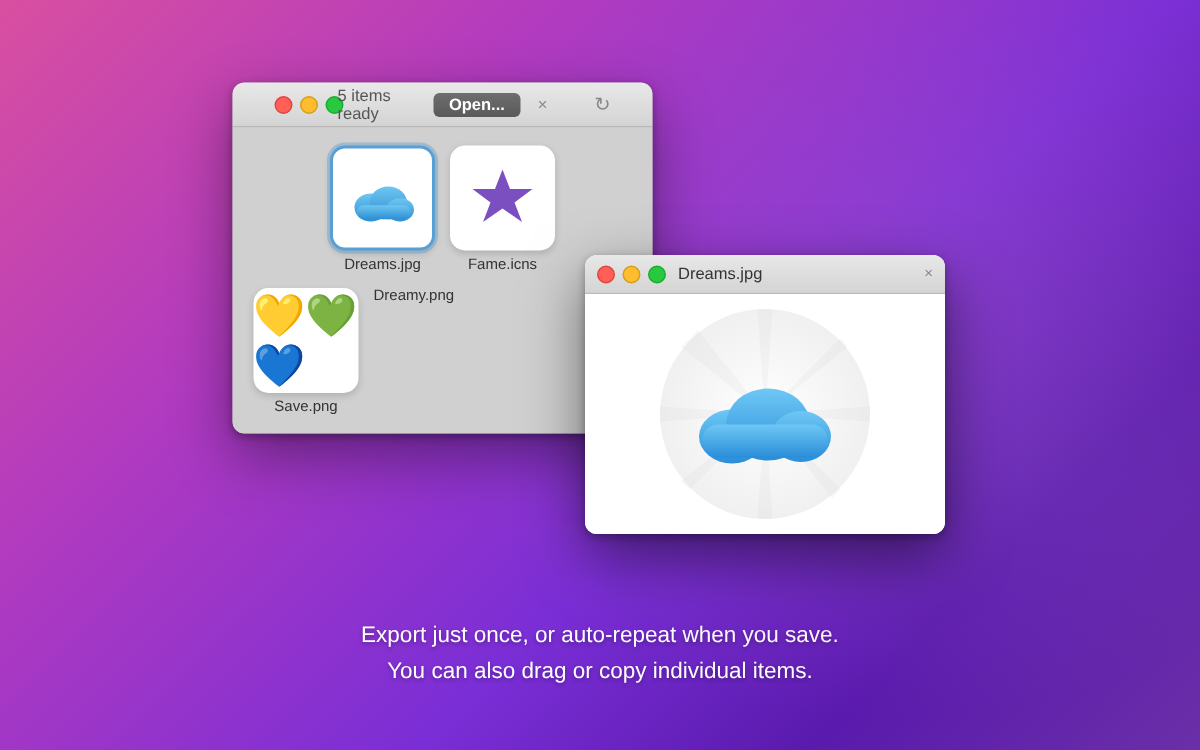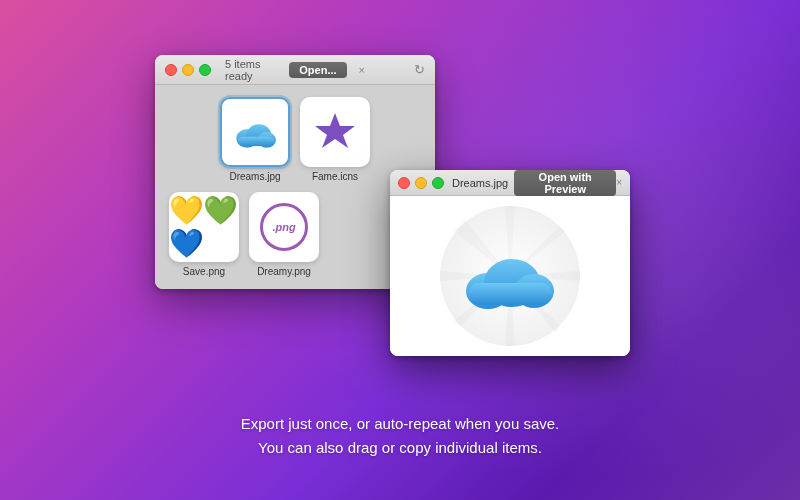--- a/index.html
+++ b/index.html
@@ -34,21 +34,21 @@
       border-radius: 8px;
       box-shadow: 0 15px 40px rgba(0,0,0,0.4), 0 2px 6px rgba(0,0,0,0.3);
       overflow: hidden;
       z-index: 10;
     }
 
     .window-titlebar {
       display: flex;
       align-items: center;
       justify-content: space-between;
-      padding: 8px 10px;
+      padding: 8px 28px;
       background: linear-gradient(to bottom, #e8e8e8, #d4d4d4);
       border-bottom: 1px solid #b8b8b8;
       height: 30px;
     }
 
     .traffic-lights {
       display: flex;
       gap: 5px;
       align-items: center;
     }
@@ -324,38 +324,34 @@
     <div class="grid-row" style="justify-content: flex-start; padding-left: 2px;">
 
       <div class="file-item">
         <div class="file-icon-wrapper">
           <span style="font-size:28px;">💛💚💙</span>
         </div>
         <span class="file-label">Save.png</span>
       </div>
 
       <div class="file-item">
-        <div class="file-icon-wrapper">
-          <div class="png-badge">.png</div>
-        </div>
         <span class="file-label">Dreamy.png</span>
       </div>
     </div>
   </div>
 </div>
 
 <div class="preview-window">
   <div class="preview-titlebar">
     <div class="traffic-lights">
       <div class="traffic-light close"></div>
       <div class="traffic-light minimize"></div>
       <div class="traffic-light maximize"></div>
     </div>
     <span class="preview-title">Dreams.jpg</span>
-    <button class="preview-open-btn">Open with Preview</button>
     <span class="preview-close">×</span>
   </div>
   <div class="preview-content">
 
     <svg class="starburst" viewBox="0 0 140 140">
       <defs>
         <radialGradient id="sbg" cx="50%" cy="50%" r="50%">
           <stop offset="0%" stop-color="#ffffff"></stop>
           <stop offset="100%" stop-color="#f0f0f0"></stop>
         </radialGradient>

